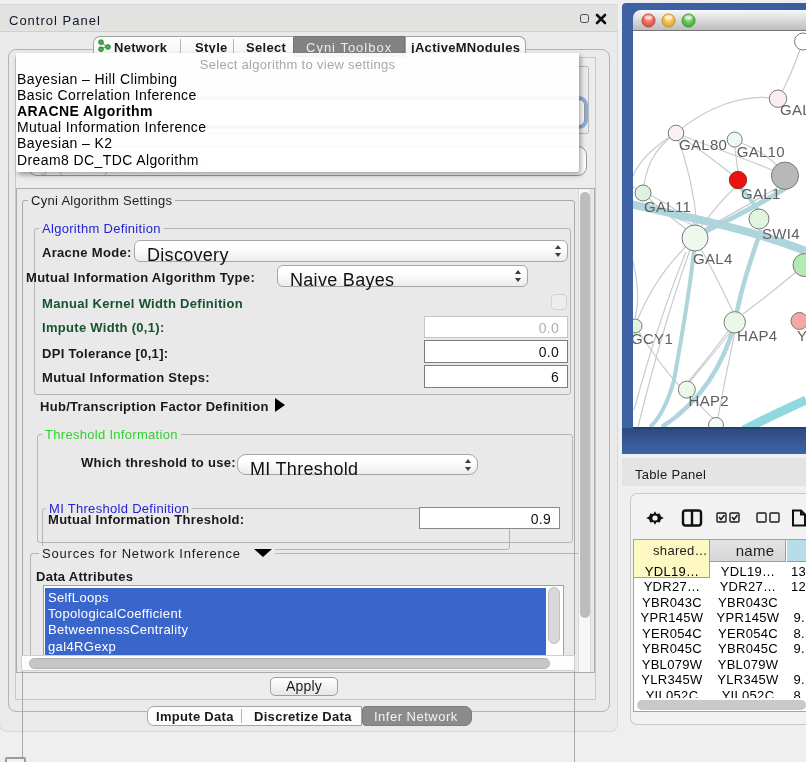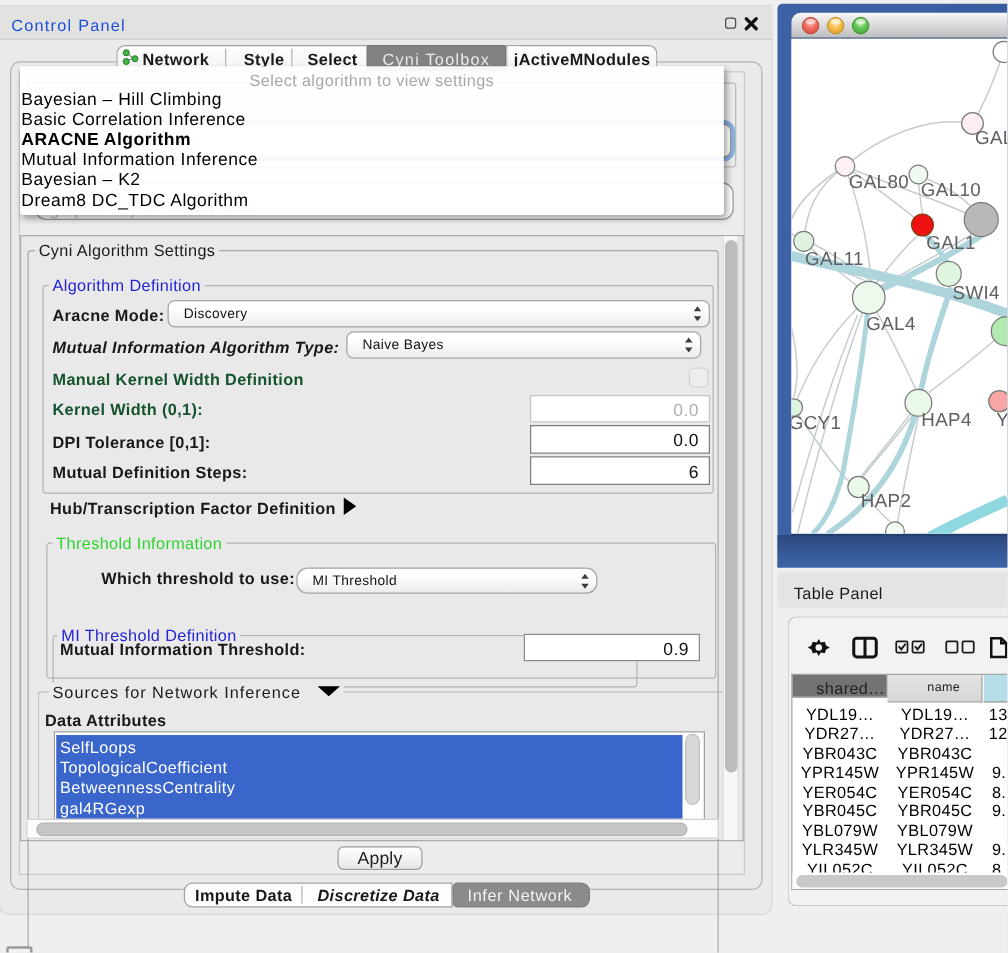--- a/index.html
+++ b/index.html
@@ -2,38 +2,38 @@
 <html><head>
 <meta charset="utf-8">
 <style>
   * { margin:0; padding:0; box-sizing:border-box; }
   html,body { width:806px; height:762px; }
   body { font-family:"Liberation Sans", sans-serif; letter-spacing:0.3px; background:#efefef; position:relative; overflow:hidden; }
   .abs { position:absolute; }
   .b { font-weight:bold; }
   .lbl { font-size:13px; font-weight:bold; color:#191919; white-space:nowrap; }
   .dis { color:#14532d; }
-  .combo { position:absolute; background:linear-gradient(#ffffff 30%,#ececec); border:1px solid #a6a6a6; border-radius:6px; font-size:11px; color:#111; }
+  .combo { position:absolute; background:linear-gradient(#ffffff 30%,#ececec); border:1px solid #a6a6a6; border-radius:6px; font-size:18px; color:#111; }
   .combo .ct { position:absolute; left:12px; top:4px; white-space:nowrap; }
   .spin { position:absolute; right:6px; top:50%; width:6px; height:14px; margin-top:-7px; }
   .spin:before { content:""; position:absolute; left:0; top:1px;
      border-left:3px solid transparent; border-right:3px solid transparent; border-bottom:4.5px solid #3c3c3c; }
   .spin:after { content:""; position:absolute; left:0; bottom:1px;
      border-left:3px solid transparent; border-right:3px solid transparent; border-top:4.5px solid #3c3c3c; }
   .field { position:absolute; background:#fff; font-size:14px; color:#111; text-align:right; padding-right:8px; }
   .fs { position:absolute; border:1px solid #aeaeae; border-radius:3px; }
   .fs > span { position:absolute; top:-8px; background:#e9e9e9; padding:0 3px; font-size:13px; white-space:nowrap; }
 </style>
 </head>
 <body>
 
 <div class="abs" style="left:0; top:5; width:617px; top:5px; height:726px; background:#eaeaea; border-radius:0 0 7px 7px; box-shadow:0 0 0 1px #d8d8d6;"></div>
 
 <div class="abs" style="left:0; top:5px; width:618px; height:27px; background:#e2e2e0; border-bottom:1px solid #d0d0ce;"></div>
-<div class="abs" style="left:9px; top:13px; font-size:13px; letter-spacing:1px; color:#1d4ed8;">Control Panel</div>
+<div class="abs" style="left:9px; top:13px; font-size:13px; letter-spacing:1px; color:#0f172a;">Control Panel</div>
 
 <div class="abs" style="left:580px; top:14px; width:9px; height:9px; border:1.6px solid #4a4a4a; border-radius:2.5px;"></div>
 
 <svg class="abs" style="left:595px; top:13px;" width="12" height="12" viewBox="0 0 12 12">
  <path d="M2 2 L10 10 M10 2 L2 10" stroke="#111" stroke-width="2.6" stroke-linecap="round"></path>
 </svg>
 
 <div class="abs" style="z-index:5; left:93px; top:36px; width:312px; height:21px; background:linear-gradient(#fdfdfd,#f3f3f3); border:1px solid #a2a2a2; border-bottom:none; border-radius:7px 0 0 0;"></div>
 <div class="abs" style="z-index:5; left:405px; top:36px; width:121px; height:21px; background:linear-gradient(#fdfdfd,#f3f3f3); border:1px solid #a2a2a2; border-bottom:none; border-radius:0 7px 0 0;"></div>
 <div class="abs" style="z-index:5; left:180px; top:39px; width:1px; height:16px; background:#b4b4b4;"></div>
@@ -70,32 +70,32 @@
 </div>
 
 <div class="fs" style="left:34px; top:228px; width:537px; height:167px; border-color:#b5b5b5;">
   <span style="left:4px; color:#2424d4;">Algorithm Definition</span>
 </div>
 <div class="abs lbl" style="left:42px; top:245px;">Aracne Mode:</div>
 <div class="combo" style="left:134px; top:240px; width:434px; height:22px;">
     <span class="ct">Discovery</span>
     <span class="spin"></span>
   </div>
-<div class="abs lbl" style="left:42px; top:270px;font-style:italic;">Mutual Information Algorithm Type:</div>
-<div class="combo" style="left:277px; top:265px; width:284px; height:22px;">
+<div class="abs lbl" style="left:26px; top:270px;">Mutual Information Algorithm Type:</div>
+<div class="combo" style="left:277px; top:265px; width:251px; height:22px;">
     <span class="ct">Naive Bayes</span>
     <span class="spin"></span>
   </div>
 <div class="abs lbl dis" style="left:42px; top:296px;">Manual Kernel Width Definition</div>
 <div class="abs" style="left:551px; top:294px; width:16px; height:16px; background:#ededed; border:1px solid #d2d2d2; border-radius:4px;"></div>
-<div class="abs lbl dis" style="left:42px; top:320px;">Kernel Width (0,1):</div>
+<div class="abs lbl dis" style="left:42px; top:320px;">Impute Width (0,1):</div>
 <div class="field" style="left:424px; top:316px; width:144px; height:22px; border:1px solid #c6c6c6; color:#b0b0b0; padding-top:3px;">0.0</div>
 <div class="abs lbl" style="left:42px; top:346px;">DPI Tolerance [0,1]:</div>
 <div class="field" style="left:424px; top:340px; width:144px; height:23px; border:1px solid #7e7e7e; padding-top:3px;">0.0</div>
-<div class="abs lbl" style="left:42px; top:370px;">Mutual Definition Steps:</div>
+<div class="abs lbl" style="left:42px; top:370px;">Mutual Information Steps:</div>
 <div class="field" style="left:424px; top:365px; width:144px; height:23px; border:1px solid #7e7e7e; padding-top:3px;">6</div>
 
 <div class="abs lbl" style="left:40px; top:399px;">Hub/Transcription Factor Definition</div>
 <div class="abs" style="left:275px; top:398px; width:0; height:0; border-top:7px solid transparent; border-bottom:7px solid transparent; border-left:10px solid #000;"></div>
 
 <div class="fs" style="left:37px; top:434px; width:536px; height:109px; border-color:#b5b5b5;">
   <span style="left:4px; color:#2fd32f;">Threshold Information</span>
 </div>
 <div class="abs lbl" style="left:81px; top:455px;">Which threshold to use:</div>
 <div class="combo" style="left:237px; top:454px; width:241px; height:21px; border-radius:9px;">
@@ -121,21 +121,21 @@
 
 <div class="abs" style="left:578px; top:189px; width:13px; height:483px; background:#f7f7f7; border-left:1px solid #d9d9d9; border-right:1px solid #d9d9d9;"></div>
 <div class="abs" style="left:579.5px; top:192px; width:10px; height:426px; background:#bcbcbc; border-radius:5px;"></div>
 
 <div class="abs" style="left:270px; top:677px; width:68px; height:19px; background:linear-gradient(#ffffff,#e6e6e6); border:1px solid #9f9f9f; border-radius:5px; font-size:14px; color:#1c1c1c; text-align:center; line-height:17px; letter-spacing:0.2px;">Apply</div>
 
 <div class="abs" style="left:147px; top:706px; width:215px; height:20px; background:#fdfdfd; border:1px solid #a3a3a3; border-radius:7px 0 0 7px;"></div>
 <div class="abs" style="left:241px; top:709px; width:1px; height:14px; background:#b4b4b4;"></div>
 <div class="abs" style="left:362px; top:706px; width:110px; height:20px; background:#8b8b8b; border:1px solid #7e7e7e; border-radius:4px 7px 7px 4px;"></div>
 <div class="abs lbl" style="left:156px; top:709px;">Impute Data</div>
-<div class="abs lbl" style="left:254px; top:709px;font-style:italic;">Discretize Data</div>
+<div class="abs lbl" style="left:254px; top:709px;">Discretize Data</div>
 <div class="abs lbl" style="left:374px; top:709px; color:#f2f2f2; font-weight:normal; letter-spacing:0.5px;">Infer Network</div>
 
 <div class="abs" style="left:16px; top:53px; width:563px; height:119px; background:rgba(255,255,255,0.93); border-radius:0 0 3px 3px; box-shadow:2px 3px 5px rgba(0,0,0,0.35); z-index:39;"></div>
 <div class="abs" style="left:16px; top:57px; width:563px; text-align:center; font-size:13px; color:#a8a8a8; z-index:40;">Select algorithm to view settings</div>
 <div class="abs" style="left:17px; top:70.8px; font-size:14px; letter-spacing:0.4px; color:#000; line-height:16.14px; white-space:nowrap; z-index:40;">Bayesian – Hill Climbing<br>Basic Correlation Inference<br><span class="b">ARACNE Algorithm</span><br>Mutual Information Inference<br>Bayesian – K2<br>Dream8 DC_TDC Algorithm</div>
 
 <div class="abs" style="left:5px; top:757px; width:21px; height:14px; background:#f2f2f2; border:2px solid #9a9a9a; border-radius:2px;"></div>
 
 <div class="abs" style="left:622px; top:3px; width:184px; height:451px; background:linear-gradient(90deg,#3d62a5,#3a5d9e); border-radius:4px 0 0 0;"></div>
 <div class="abs" style="left:622px; top:428px; width:184px; height:26px; background:linear-gradient(#2d4a80,#3e64a8);"></div>
@@ -260,21 +260,21 @@
     <rect x="112" y="5" width="9" height="9" rx="1"></rect>
     <rect x="125" y="5" width="9" height="9" rx="1"></rect>
   </g>
   <g fill="none" stroke="#111" stroke-width="2">
     <path d="M148 2.5 h8 l4 4 v11 h-12 z"></path>
     <path d="M156 2.5 v4 h4"></path>
   </g>
 </svg>
 
 <div class="abs" style="left:633px; top:539px; width:173px; height:173px; background:#fff; border:1px solid #a5a5a5; border-right:none; overflow:hidden;"></div>
-<div class="abs" style="left:634px; top:540px; width:76px; height:18px; background:#737373; border-right:1px solid #9e9e9e; border-bottom:1px solid #9e9e9e; font-size:13px; color:#222; text-align:center; line-height:22px; padding-left:18px;">shared…</div>
-<div class="abs" style="left:710px; top:540px; width:76px; height:22px; background:linear-gradient(#e4e4e4,#d6d6d6); border-right:1px solid #9e9e9e; border-bottom:1px solid #9e9e9e; font-size:10px; color:#222; text-align:center; line-height:22px; padding-left:15px;">name</div>
+<div class="abs" style="left:634px; top:540px; width:76px; height:38px; background:#fef9c3; border-right:1px solid #9e9e9e; border-bottom:1px solid #9e9e9e; font-size:13px; color:#222; text-align:center; line-height:22px; padding-left:18px;">shared…</div>
+<div class="abs" style="left:710px; top:540px; width:76px; height:22px; background:linear-gradient(#e4e4e4,#d6d6d6); border-right:1px solid #9e9e9e; border-bottom:1px solid #9e9e9e; font-size:15px; color:#222; text-align:center; line-height:22px; padding-left:15px;">name</div>
 <div class="abs" style="left:787px; top:540px; width:19px; height:22px; background:#b5dee9; border-bottom:1px solid #9e9e9e;"></div>
 <div class="abs" style="left:634px; top:563.5px; width:76px; font-size:13px; color:#000; line-height:15.55px; text-align:center; white-space:nowrap;">YDL19…<br>YDR27…<br>YBR043C<br>YPR145W<br>YER054C<br>YBR045C<br>YBL079W<br>YLR345W<br>YIL052C</div>
 <div class="abs" style="left:710px; top:563.5px; width:76px; font-size:13px; color:#000; line-height:15.55px; text-align:center; white-space:nowrap;">YDL19…<br>YDR27…<br>YBR043C<br>YPR145W<br>YER054C<br>YBR045C<br>YBL079W<br>YLR345W<br>YIL052C</div>
 <div class="abs" style="left:791px; top:563.5px; width:14px; font-size:13px; color:#000; line-height:15.55px; text-align:right; white-space:nowrap;">13<br>12<br>&nbsp;<br>9.<br>8.<br>9.<br>&nbsp;<br>9.<br>8.</div>
 
 <div class="abs" style="left:634px; top:698px; width:172px; height:13px; background:#fff;"></div>
 <div class="abs" style="left:637px; top:699.5px; width:169px; height:10px; background:#c9c9c9; border-radius:5px;"></div>
 
 </body></html>

